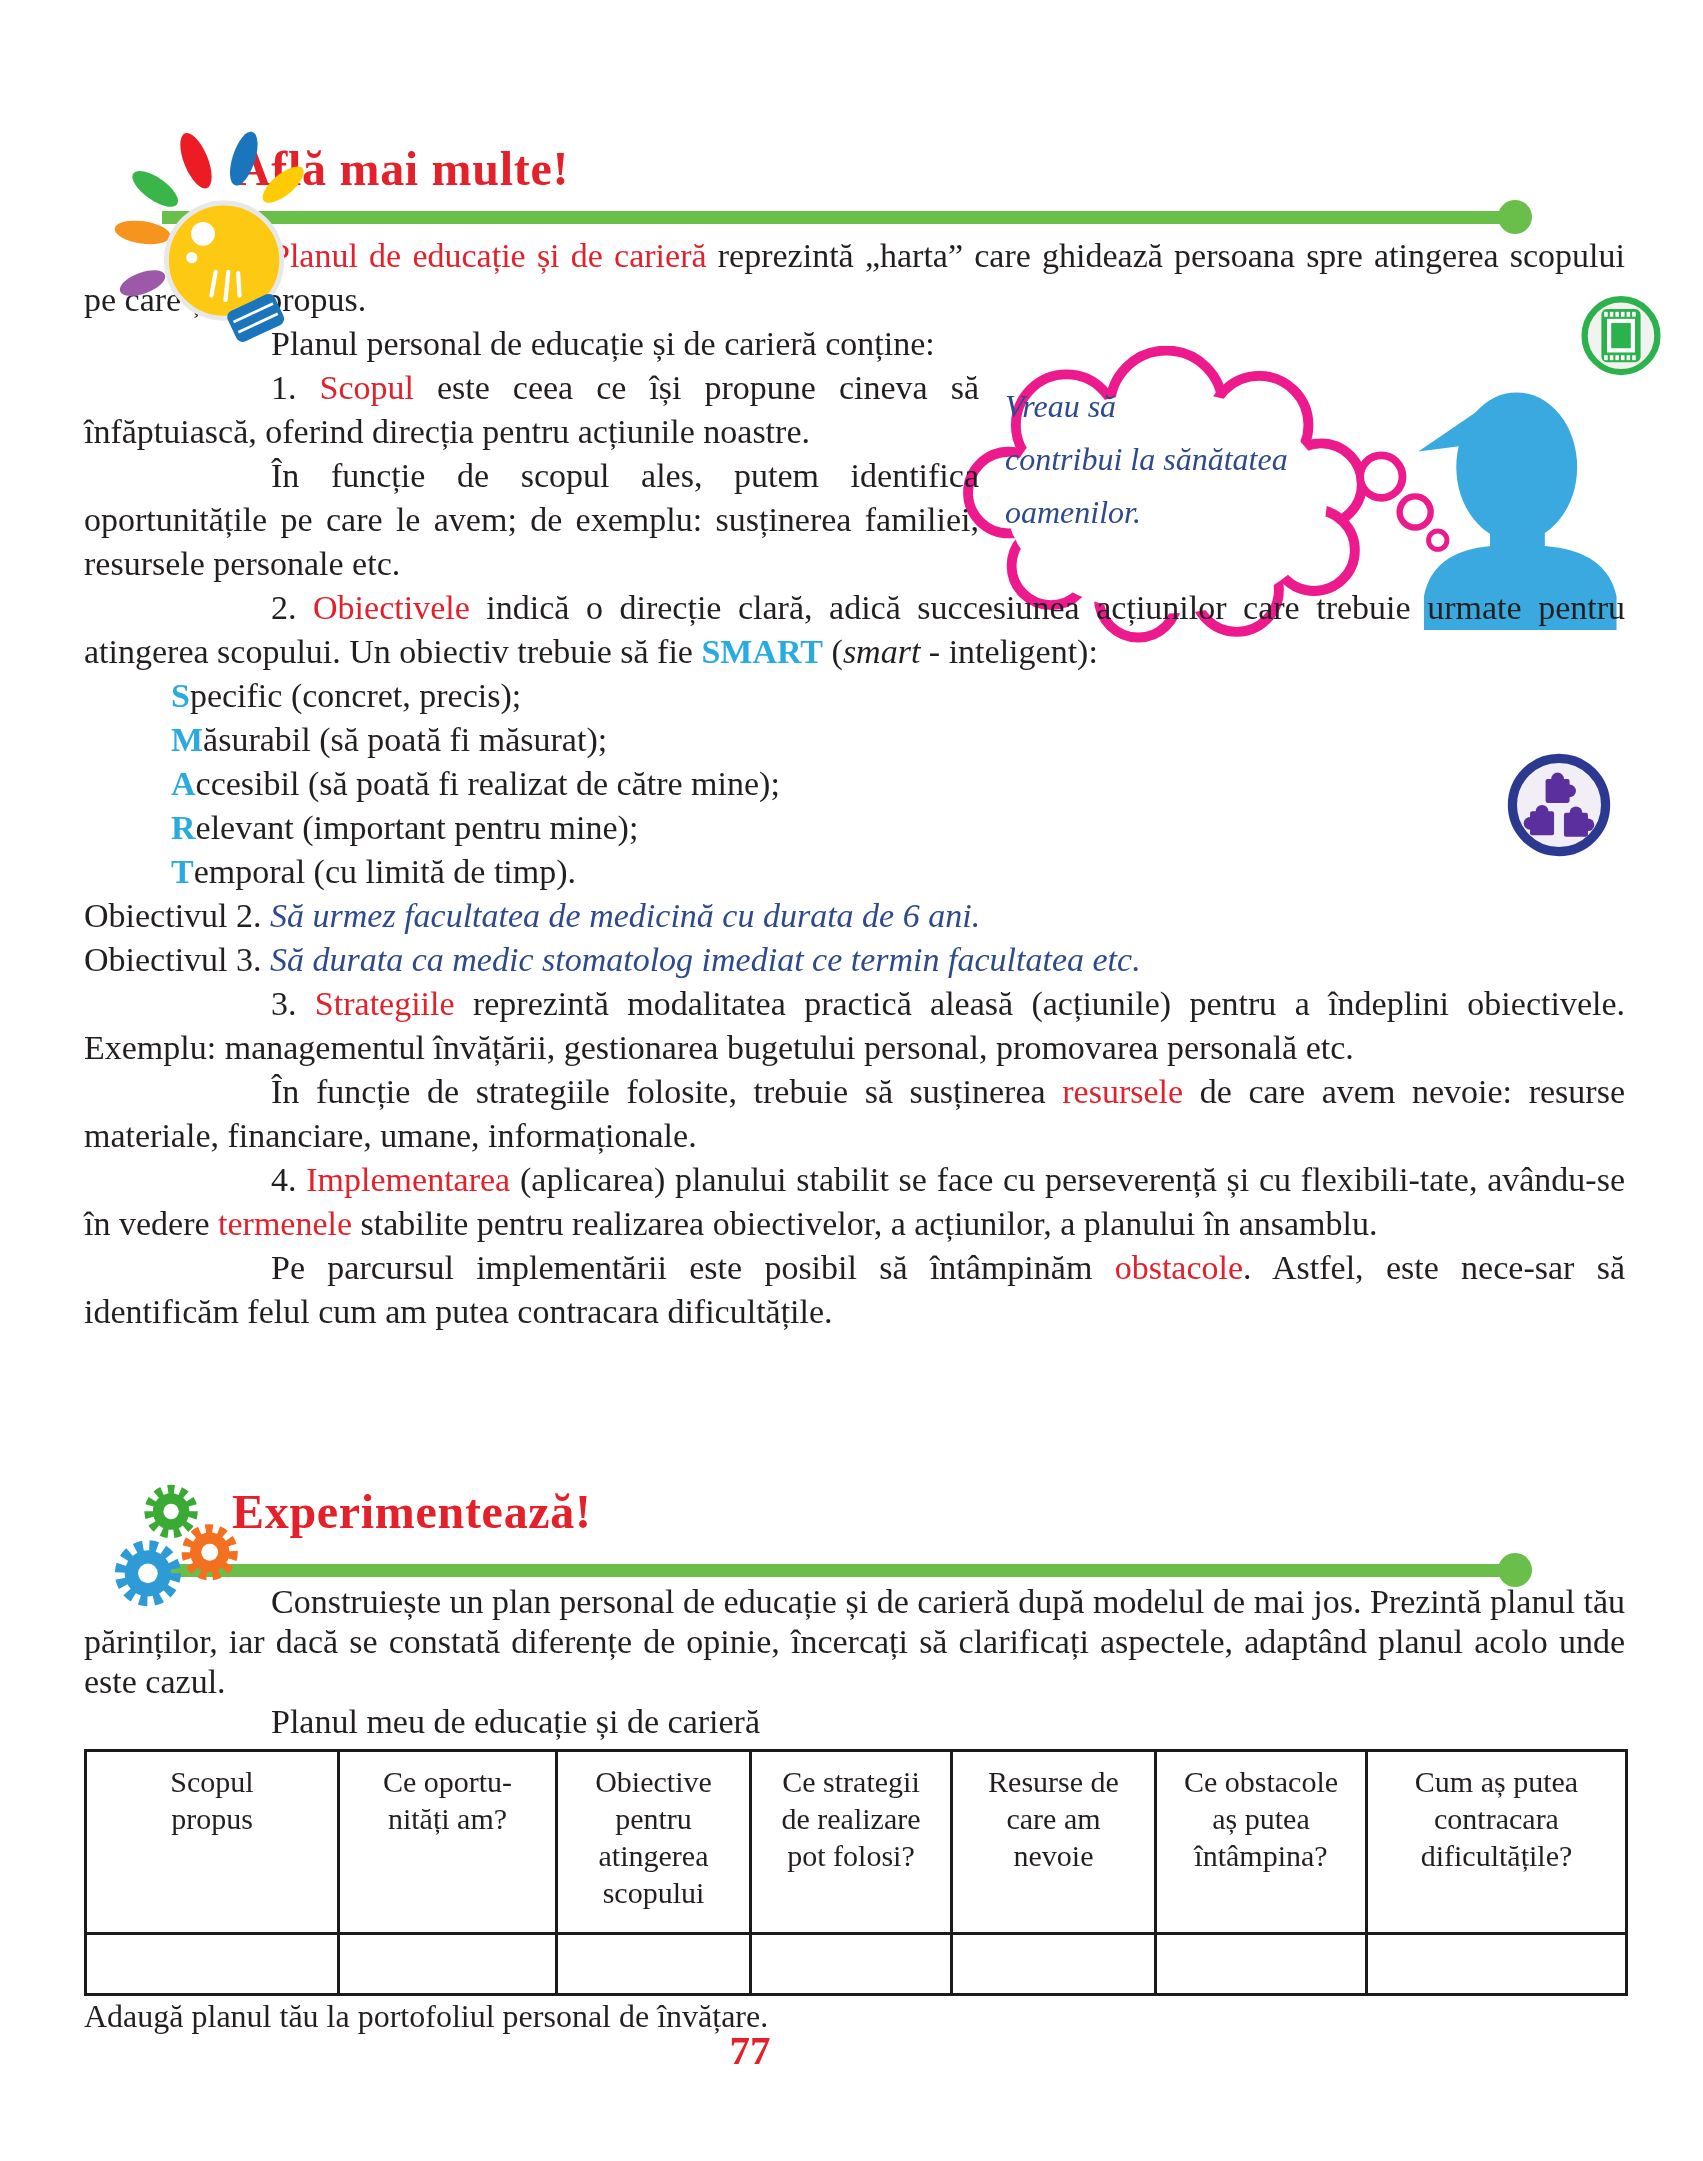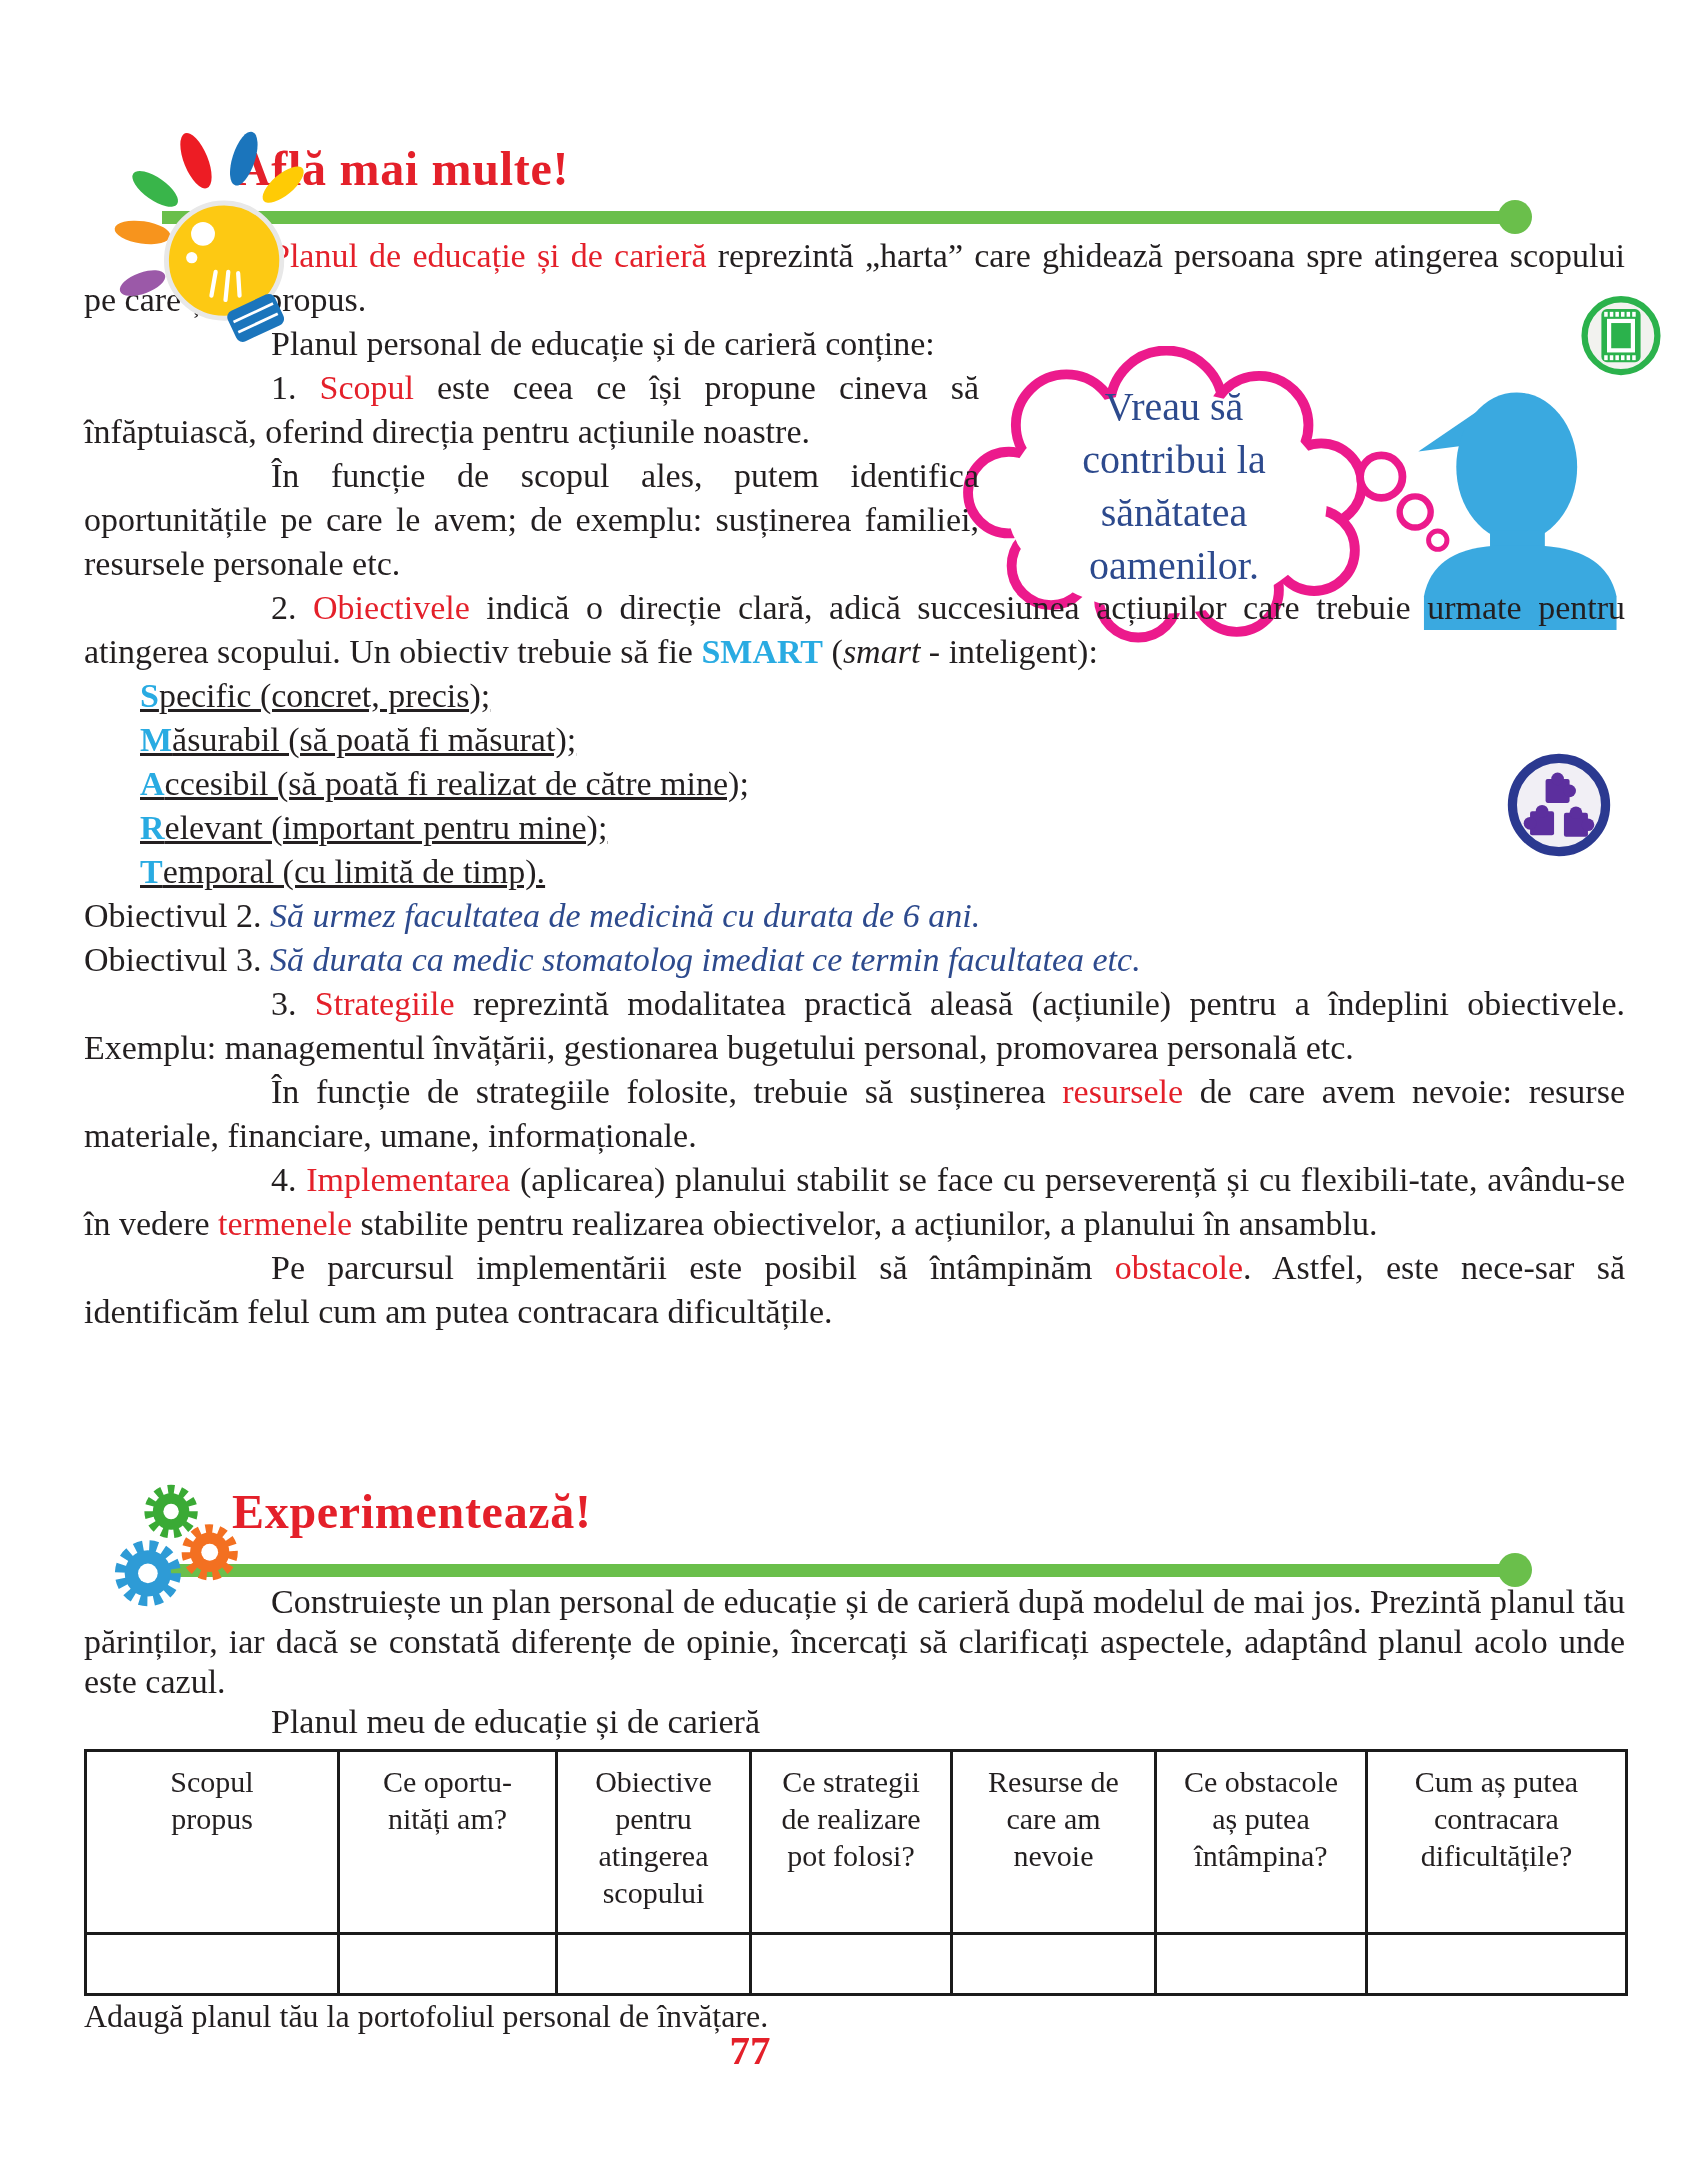--- a/index.html
+++ b/index.html
@@ -17,28 +17,28 @@
     content:""; position:absolute; right:-20px; top:50%; transform:translateY(-50%);
     width:34px; height:34px; border-radius:50%; background:#6abf4b;
   }
   .body-text { position:absolute; font-size:34px; line-height:44px; text-align:justify; }
   .body-text p { margin:0; }
   .indent { text-indent:187px; }
   .red { color:#e4202a; }
   .blue-bold { color:#29abe2; font-weight:bold; }
   .navy-italic { color:#2d4a8d; font-style:italic; }
   .i { font-style:italic; }
-  .smart-list { margin-left:56px;text-decoration:underline; }
+  .smart-list { margin-left:87px; }
   .smart-list p { text-align:left; white-space:nowrap; }
   .examples p { text-align:left; white-space:nowrap; }
   .ex-cont { margin-left:158px; }
   .narrow-wrap { width:895px; }
   .bubble-text {
-    position:absolute; width:338px; text-align:center; white-space:pre-line;
-    color:#2d4a8d; font-size:40px; line-height:53px; z-index:3;
+    position:absolute; width:338px; white-space:pre-line;
+    font-style:italic; color:#2d4a8d; font-size:32px; line-height:53px; z-index:3;
   }
   table.plan-table {
     border-collapse:collapse; table-layout:fixed; width:1541px; margin-top:7px;
   }
   table.plan-table td {
     border:3.5px solid #1b1b1b; text-align:center; vertical-align:top;
     font-size:30px; line-height:37px; white-space:pre-line; padding:11.3px 4.2px 0 4.2px;
   }
   tr.head-row td { height:169px; }
   tr.empty-row td { height:58px; padding:0; }

